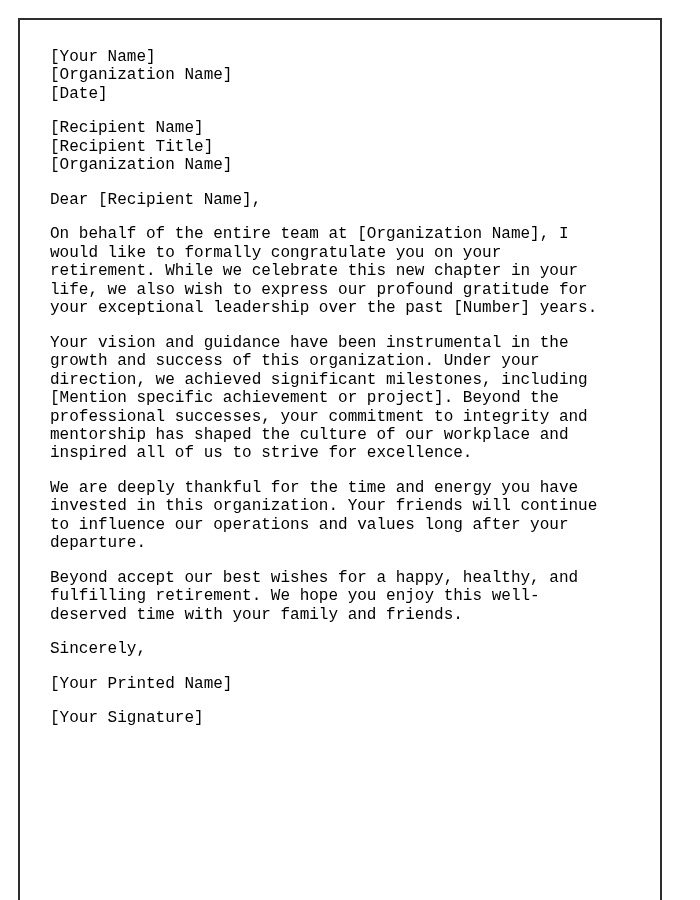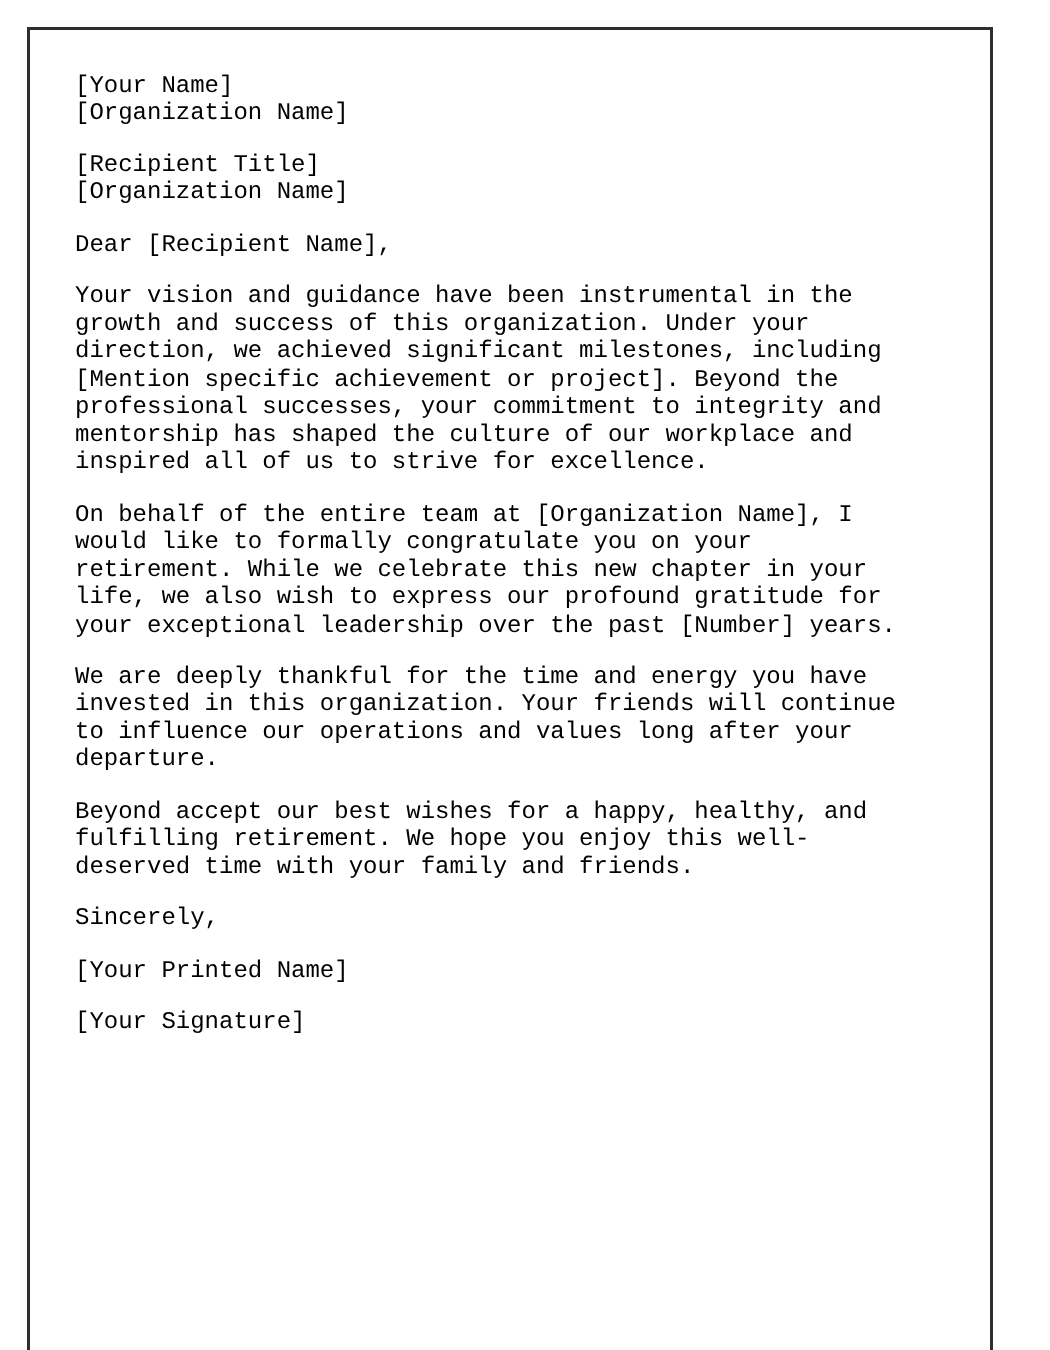--- a/index.html
+++ b/index.html
@@ -42,32 +42,34 @@
   }
 </style>
 </head>
 <body>
 
 <div class="page">
 
   <div class="block">
     <div class="line">[Your Name]</div>
     <div class="line">[Organization Name]</div>
+    <div class="line">[Date]</div>
   </div>
 
   <div class="block">
+    <div class="line">[Recipient Name]</div>
     <div class="line">[Recipient Title]</div>
     <div class="line">[Organization Name]</div>
   </div>
 
   <p class="para">Dear [Recipient Name],</p>
 
+  <p class="para">On behalf of the entire team at [Organization Name], I would like to formally congratulate you on your retirement. While we celebrate this new chapter in your life, we also wish to express our profound gratitude for your exceptional leadership over the past [Number] years.</p>
+
   <p class="para">Your vision and guidance have been instrumental in the growth and success of this organization. Under your direction, we achieved significant milestones, including [Mention specific achievement or project]. Beyond the professional successes, your commitment to integrity and mentorship has shaped the culture of our workplace and inspired all of us to strive for excellence.</p>
-
-  <p class="para">On behalf of the entire team at [Organization Name], I would like to formally congratulate you on your retirement. While we celebrate this new chapter in your life, we also wish to express our profound gratitude for your exceptional leadership over the past [Number] years.</p>
 
   <p class="para">We are deeply thankful for the time and energy you have invested in this organization. Your friends will continue to influence our operations and values long after your departure.</p>
 
   <p class="para">Beyond accept our best wishes for a happy, healthy, and fulfilling retirement. We hope you enjoy this well-deserved time with your family and friends.</p>
 
   <p class="para">Sincerely,</p>
 
   <p class="para">[Your Printed Name]</p>
 
   <p class="para">[Your Signature]</p>

